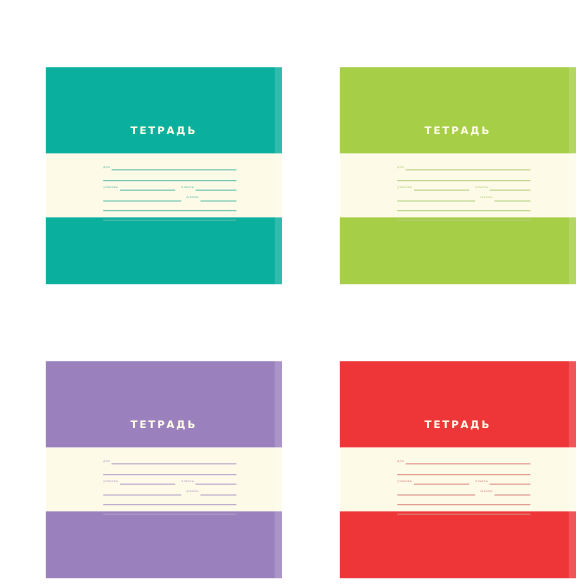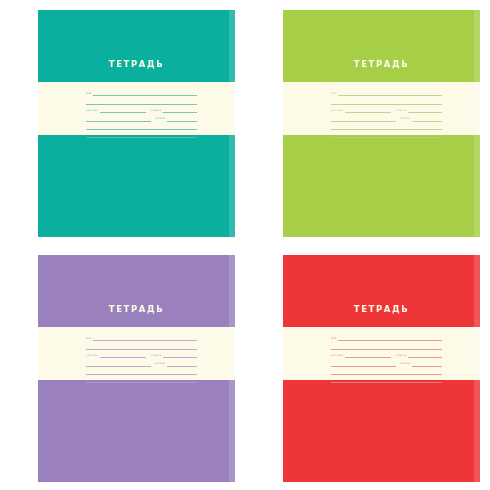--- a/index.html
+++ b/index.html
@@ -51,20 +51,21 @@
   }
 
   .cover-top {
     position: relative;
     height: 72px;
     display: flex;
     align-items: flex-end;
     justify-content: center;
     padding-bottom: 13px;
     box-sizing: border-box;
+    margin-top: 46px;
   }
 
   .cover-title {
     font-size: 8.5px;
     letter-spacing: 1.6px;
     font-weight: bold;
     color: #fdfbe8;
     font-family: "DejaVu Sans", sans-serif;
     white-space: nowrap;
   }

